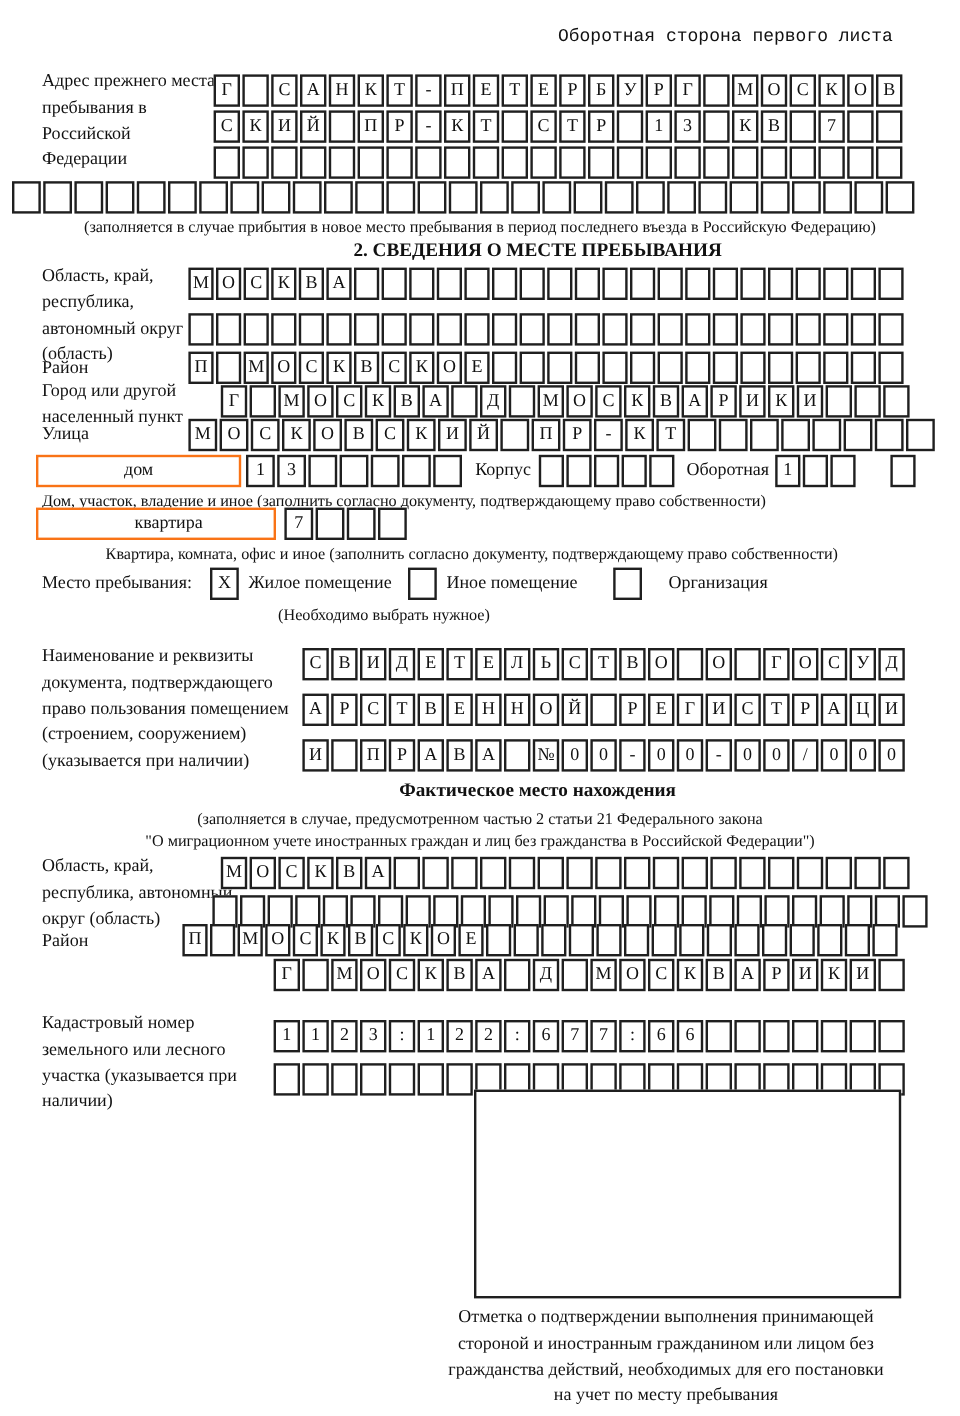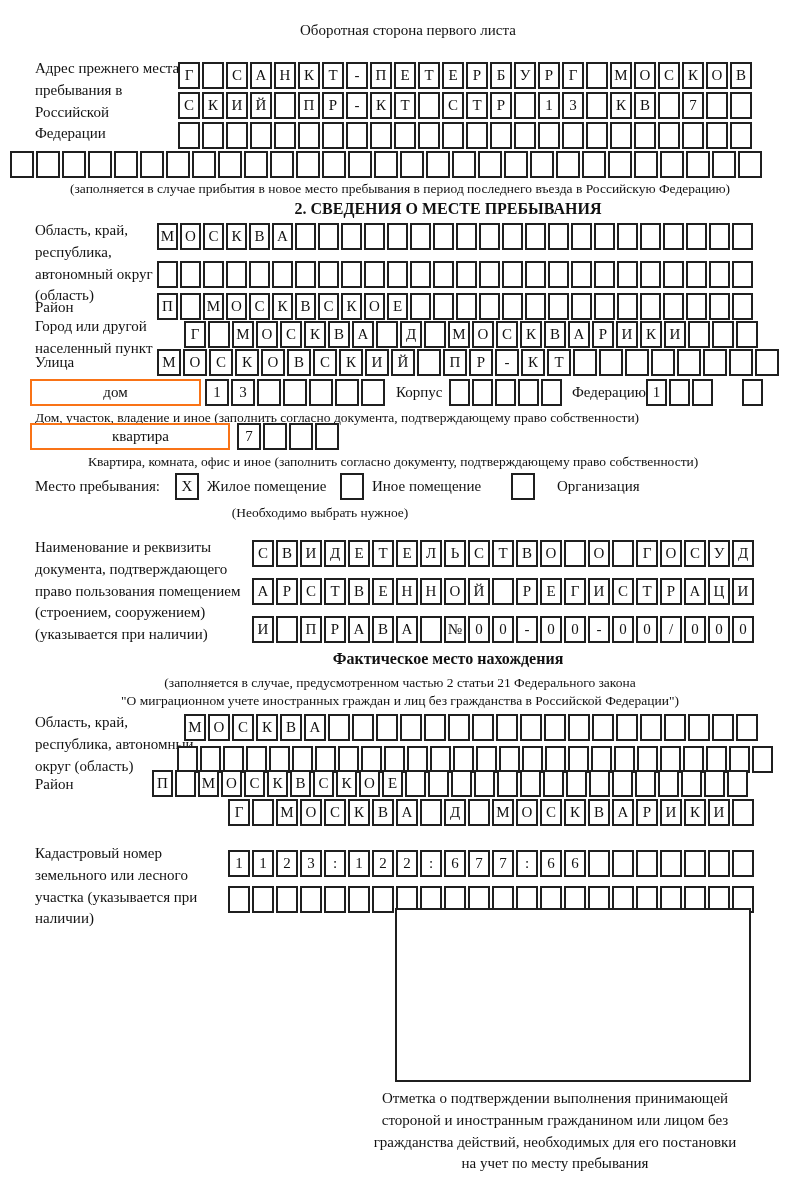--- a/index.html
+++ b/index.html
@@ -26,21 +26,21 @@
     text-align:center;font-size:15px;line-height:23px;background:#fff;
   }
   .stamp-box{box-sizing:border-box;border:2px solid #1f1f1f;background:#fff;}
   .center{text-align:center;}
 </style>
 </head>
 <body>
 
 <div class="page">
 
-  <div class="abs lbl" style="top:20px;left:300px;width:444px;text-align:left;">Оборотная сторона первого листа</div>
+  <div class="abs lbl" style="top:20px;left:300px;width:444px;text-align:right;font-family:Liberation Mono, monospace;">Оборотная сторона первого листа</div>
 
   <div class="abs lbl" style="top:58px;left:35px;width:148px;">Адрес прежнего места пребывания в Российской Федерации</div>
   <div class="abs cellrow" style="top:62px;left:178px;"><span class="cell c24">Г</span><span class="cell c24"></span><span class="cell c24">С</span><span class="cell c24">А</span><span class="cell c24">Н</span><span class="cell c24">К</span><span class="cell c24">Т</span><span class="cell c24">-</span><span class="cell c24">П</span><span class="cell c24">Е</span><span class="cell c24">Т</span><span class="cell c24">Е</span><span class="cell c24">Р</span><span class="cell c24">Б</span><span class="cell c24">У</span><span class="cell c24">Р</span><span class="cell c24">Г</span><span class="cell c24"></span><span class="cell c24">М</span><span class="cell c24">О</span><span class="cell c24">С</span><span class="cell c24">К</span><span class="cell c24">О</span><span class="cell c24">В</span></div>
   <div class="abs cellrow" style="top:92px;left:178px;"><span class="cell c24">С</span><span class="cell c24">К</span><span class="cell c24">И</span><span class="cell c24">Й</span><span class="cell c24"></span><span class="cell c24">П</span><span class="cell c24">Р</span><span class="cell c24">-</span><span class="cell c24">К</span><span class="cell c24">Т</span><span class="cell c24"></span><span class="cell c24">С</span><span class="cell c24">Т</span><span class="cell c24">Р</span><span class="cell c24"></span><span class="cell c24">1</span><span class="cell c24">3</span><span class="cell c24"></span><span class="cell c24">К</span><span class="cell c24">В</span><span class="cell c24"></span><span class="cell c24">7</span><span class="cell c24"></span><span class="cell c24"></span></div>
   <div class="abs cellrow" style="top:122px;left:178px;"><span class="cell c24"></span><span class="cell c24"></span><span class="cell c24"></span><span class="cell c24"></span><span class="cell c24"></span><span class="cell c24"></span><span class="cell c24"></span><span class="cell c24"></span><span class="cell c24"></span><span class="cell c24"></span><span class="cell c24"></span><span class="cell c24"></span><span class="cell c24"></span><span class="cell c24"></span><span class="cell c24"></span><span class="cell c24"></span><span class="cell c24"></span><span class="cell c24"></span><span class="cell c24"></span><span class="cell c24"></span><span class="cell c24"></span><span class="cell c24"></span><span class="cell c24"></span><span class="cell c24"></span></div>
   <div class="abs cellrow" style="top:151px;left:10px;"><span class="cell c26"></span><span class="cell c26"></span><span class="cell c26"></span><span class="cell c26"></span><span class="cell c26"></span><span class="cell c26"></span><span class="cell c26"></span><span class="cell c26"></span><span class="cell c26"></span><span class="cell c26"></span><span class="cell c26"></span><span class="cell c26"></span><span class="cell c26"></span><span class="cell c26"></span><span class="cell c26"></span><span class="cell c26"></span><span class="cell c26"></span><span class="cell c26"></span><span class="cell c26"></span><span class="cell c26"></span><span class="cell c26"></span><span class="cell c26"></span><span class="cell c26"></span><span class="cell c26"></span><span class="cell c26"></span><span class="cell c26"></span><span class="cell c26"></span><span class="cell c26"></span><span class="cell c26"></span></div>
   <div class="abs note center" style="top:180px;left:0;width:800px;">(заполняется в случае прибытия в новое место пребывания в период последнего въезда в Российскую Федерацию)</div>
 
   <div class="abs title" style="top:200px;">2. СВЕДЕНИЯ О МЕСТЕ ПРЕБЫВАНИЯ</div>
 
@@ -54,24 +54,24 @@
   <div class="abs lbl" style="top:316px;left:35px;width:150px;">Город или другой населенный пункт</div>
   <div class="abs cellrow" style="top:321px;left:184px;"><span class="cell c24">Г</span><span class="cell c24"></span><span class="cell c24">М</span><span class="cell c24">О</span><span class="cell c24">С</span><span class="cell c24">К</span><span class="cell c24">В</span><span class="cell c24">А</span><span class="cell c24"></span><span class="cell c24">Д</span><span class="cell c24"></span><span class="cell c24">М</span><span class="cell c24">О</span><span class="cell c24">С</span><span class="cell c24">К</span><span class="cell c24">В</span><span class="cell c24">А</span><span class="cell c24">Р</span><span class="cell c24">И</span><span class="cell c24">К</span><span class="cell c24">И</span><span class="cell c24"></span><span class="cell c24"></span><span class="cell c24"></span></div>
 
   <div class="abs lbl" style="top:352px;left:35px;">Улица</div>
   <div class="abs cellrow" style="top:349px;left:157px;"><span class="cell c26">М</span><span class="cell c26">О</span><span class="cell c26">С</span><span class="cell c26">К</span><span class="cell c26">О</span><span class="cell c26">В</span><span class="cell c26">С</span><span class="cell c26">К</span><span class="cell c26">И</span><span class="cell c26">Й</span><span class="cell c26"></span><span class="cell c26">П</span><span class="cell c26">Р</span><span class="cell c26">-</span><span class="cell c26">К</span><span class="cell c26">Т</span><span class="cell c26"></span><span class="cell c26"></span><span class="cell c26"></span><span class="cell c26"></span><span class="cell c26"></span><span class="cell c26"></span><span class="cell c26"></span><span class="cell c26"></span></div>
 
   <div class="abs wide-box" style="top:379px;left:30px;width:171px;">дом</div>
   <div class="abs cellrow" style="top:379px;left:205px;"><span class="cell c26">1</span><span class="cell c26">3</span><span class="cell c26"></span><span class="cell c26"></span><span class="cell c26"></span><span class="cell c26"></span><span class="cell c26"></span></div>
   <div class="abs lbl" style="top:382px;left:396px;">Корпус</div>
   <div class="abs cellrow" style="top:379px;left:449px;"><span class="cell c23"></span><span class="cell c23"></span><span class="cell c23"></span><span class="cell c23"></span><span class="cell c23"></span></div>
-  <div class="abs lbl" style="top:382px;left:572px;">Федерацию</div>
+  <div class="abs lbl" style="top:382px;left:572px;">Оборотная</div>
   <div class="abs cellrow" style="top:379px;left:646px;"><span class="cell c23">1</span><span class="cell c23"></span><span class="cell c23"></span></div>
   <div class="abs cellrow" style="top:379px;left:742px;"><span class="cell c23"></span></div>
-  <div class="abs note" style="top:409px;left:35px;width:740px;">Дом, участок, владение и иное (заполнить согласно документа, подтверждающему право собственности)</div>
+  <div class="abs note" style="top:409px;left:35px;width:740px;">Дом, участок, владение и иное (заполнить согласно документу, подтверждающему право собственности)</div>
 
   <div class="abs wide-box" style="top:423px;left:30px;width:200px;padding-left:21px;">квартира</div>
   <div class="abs cellrow" style="top:423px;left:237px;"><span class="cell c26">7</span><span class="cell c26"></span><span class="cell c26"></span><span class="cell c26"></span></div>
   <div class="abs note" style="top:453px;left:44px;width:740px;margin-left:44px;">Квартира, комната, офис и иное (заполнить согласно документу, подтверждающему право собственности)</div>
 
   <div class="abs lbl" style="top:476px;left:35px;">Место пребывания:</div>
   <span class="abs cell cb" style="top:473px;left:175px;">X</span>
   <div class="abs lbl" style="top:476px;left:207px;">Жилое помещение</div>
   <span class="abs cell cb" style="top:473px;left:340px;"></span>
   <div class="abs lbl" style="top:476px;left:372px;">Иное помещение</div>

